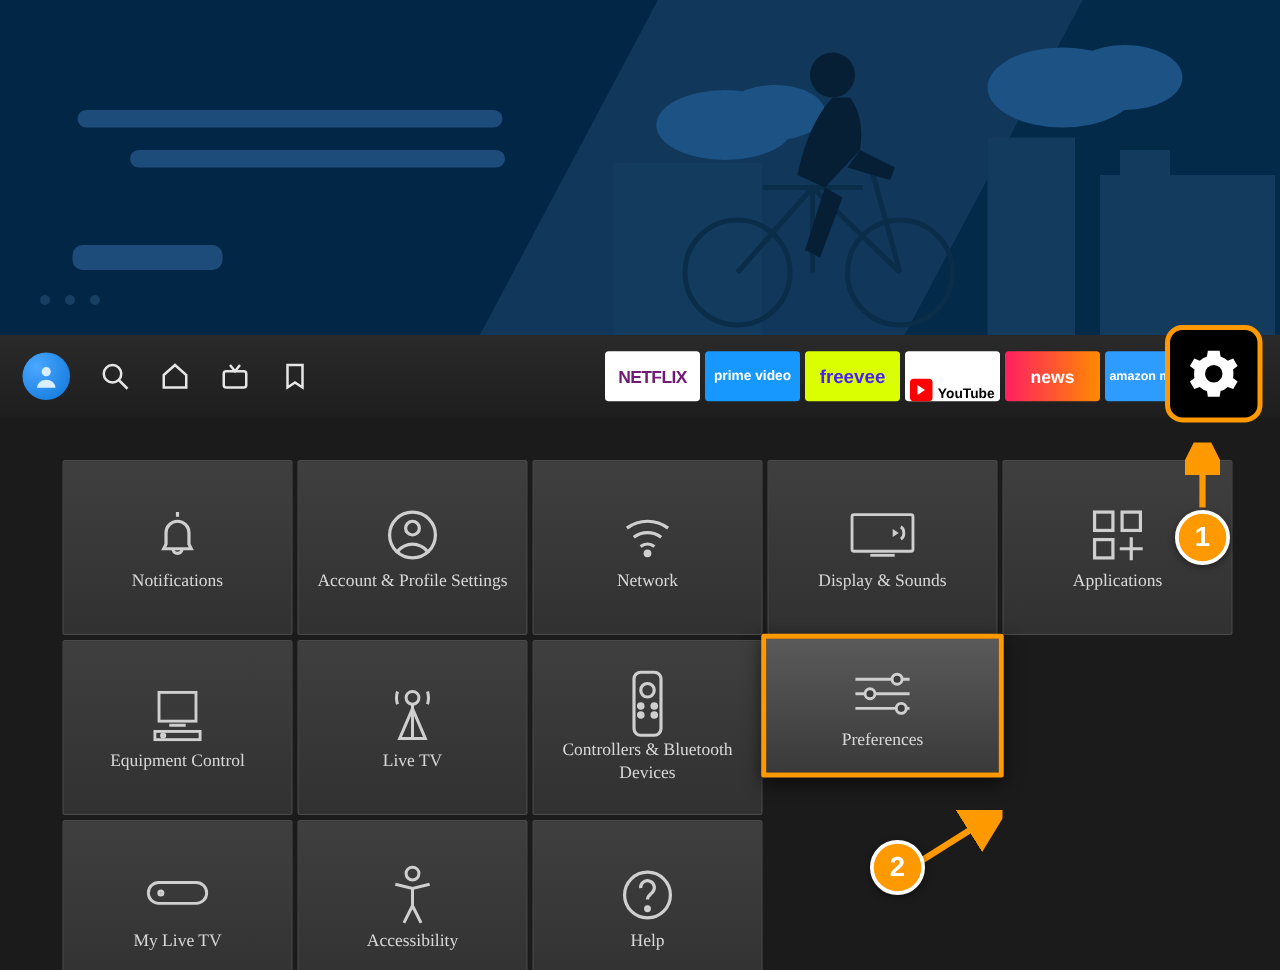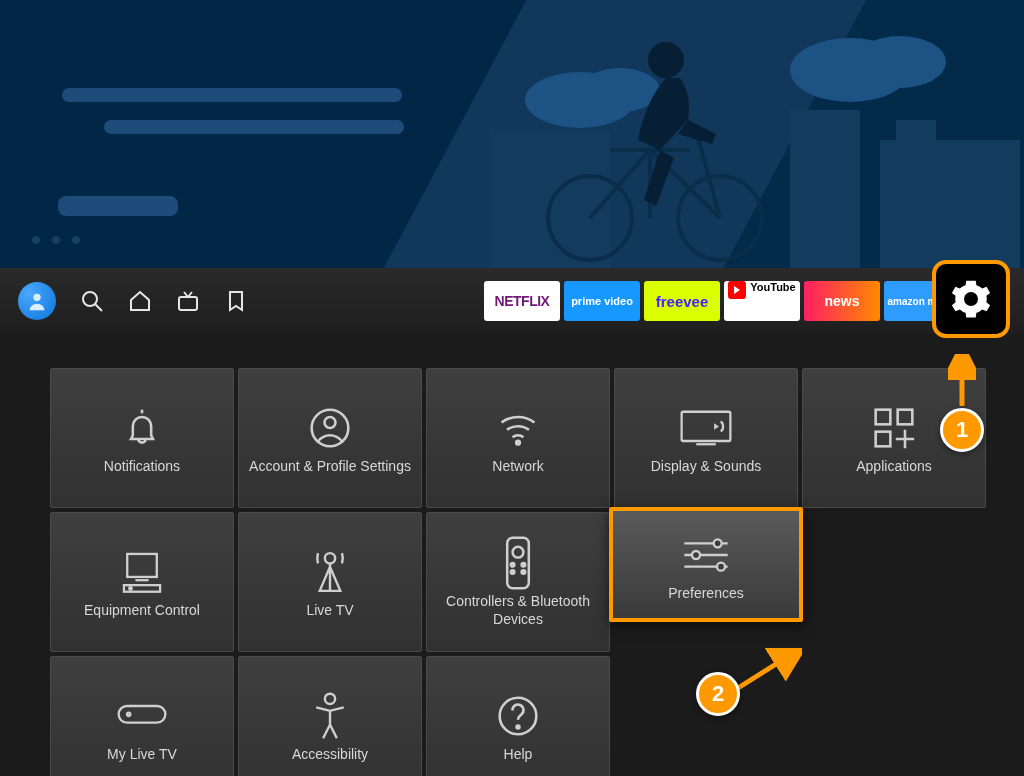--- a/index.html
+++ b/index.html
@@ -49,21 +49,21 @@
     display:flex;align-items:center;justify-content:center;
   }
   .profile svg{width:22px;height:22px;fill:#d9efff;}
   .nav-glyph { width:24px;height:24px; stroke:#e6e6e6; stroke-width:2; fill:none; }
   .spacer { flex:1; }
   .tiles-row { display:flex; align-items:center; gap:4px; }
   .app-tile { width:76px; height:40px; border-radius:3px; display:flex; align-items:center; justify-content:center; font-weight:700; font-size:14px; }
   .netflix { background:#fff; color:#701a75; letter-spacing:-0.5px; }
   .primev  { background:#1798ff; color:#fff; font-size:11px; line-height:11px; text-align:center; }
   .freevee { background:#d9ff00; color:#4a1fff; font-size:15px; }
-  .youtube { background:#fff; color:#000; font-size:11px; display:flex; gap:4px; align-items:flex-start; }
+  .youtube { background:#fff; color:#000; font-size:11px; display:flex; gap:4px; align-items:flex-end; }
   .youtube .yticon{width:18px;height:18px;background:#ff0000;border-radius:3px;display:flex;align-items:center;justify-content:center;}
   .youtube .yticon::after{content:"";border-left:6px solid #fff;border-top:4px solid transparent;border-bottom:4px solid transparent;}
   .news    { background: linear-gradient(90deg,#ff1f62,#ff8a00); color:#fff; }
   .amusic  { background:#2e9bff; color:#fff; font-size:10px; }
   .apps-grid-btn {
     width:42px;height:40px;border-radius:4px;background:#2c2c2c;
     display:flex;align-items:center;justify-content:center;
   }
   .gear-wrap {
     position:absolute; right:14px; top:-8px;
@@ -87,21 +87,21 @@
     border-radius:2px;
     display:flex; flex-direction:column; align-items:center; justify-content:center;
     text-align:center;
     color:#d8d8d8;
     font-size:14px;
     padding:8px 6px 10px 6px;
     cursor:pointer;
   }
   .card .ci { height:58px; display:flex; align-items:center; justify-content:center; }
   .card svg { stroke:#cfcfcf; stroke-width:1.4; fill:none; }
-  .card .label { margin-top:0; line-height:18px; }
+  .card .label { margin-top:0; line-height:18px;font-family:Liberation Serif, serif; }
 
   .card.selected {
     border:4px solid #ff9900;
     background: linear-gradient(#5a5a5a,#3a3a3a);
     height:115px; width:194px;
     margin:-5px;
     box-shadow: 0 4px 14px rgba(0,0,0,.6);
   }
 
   

